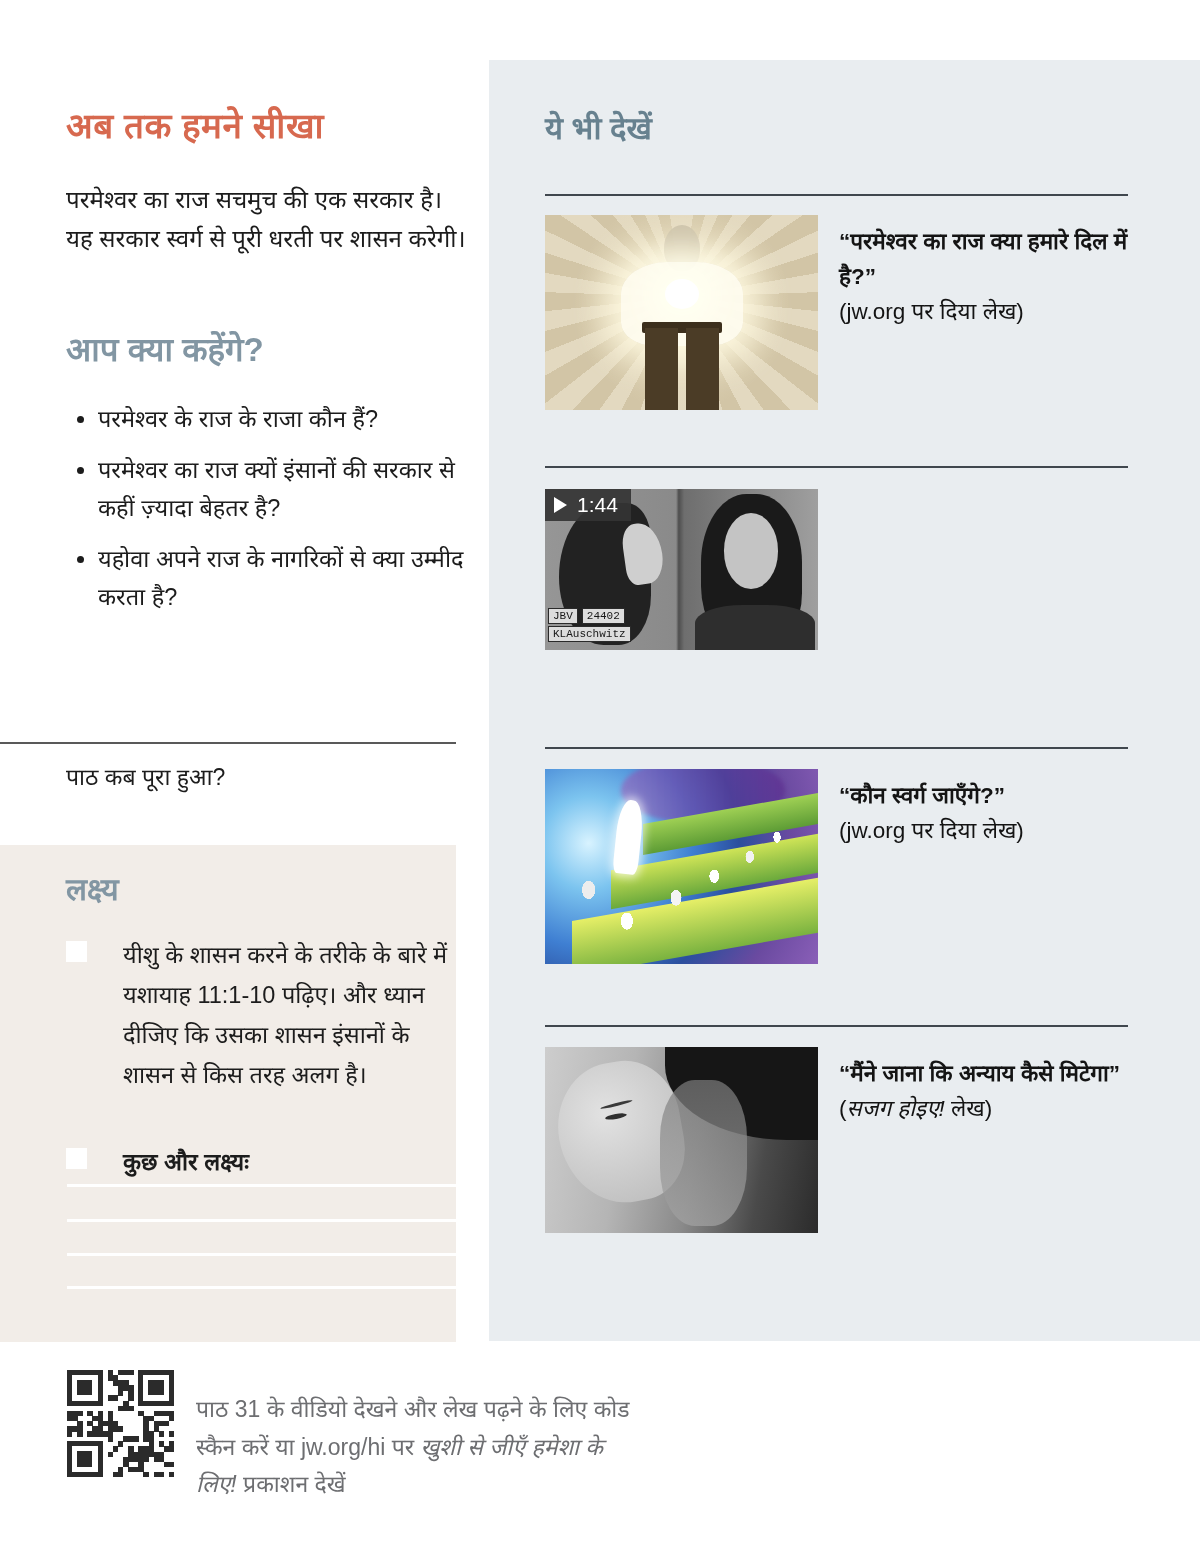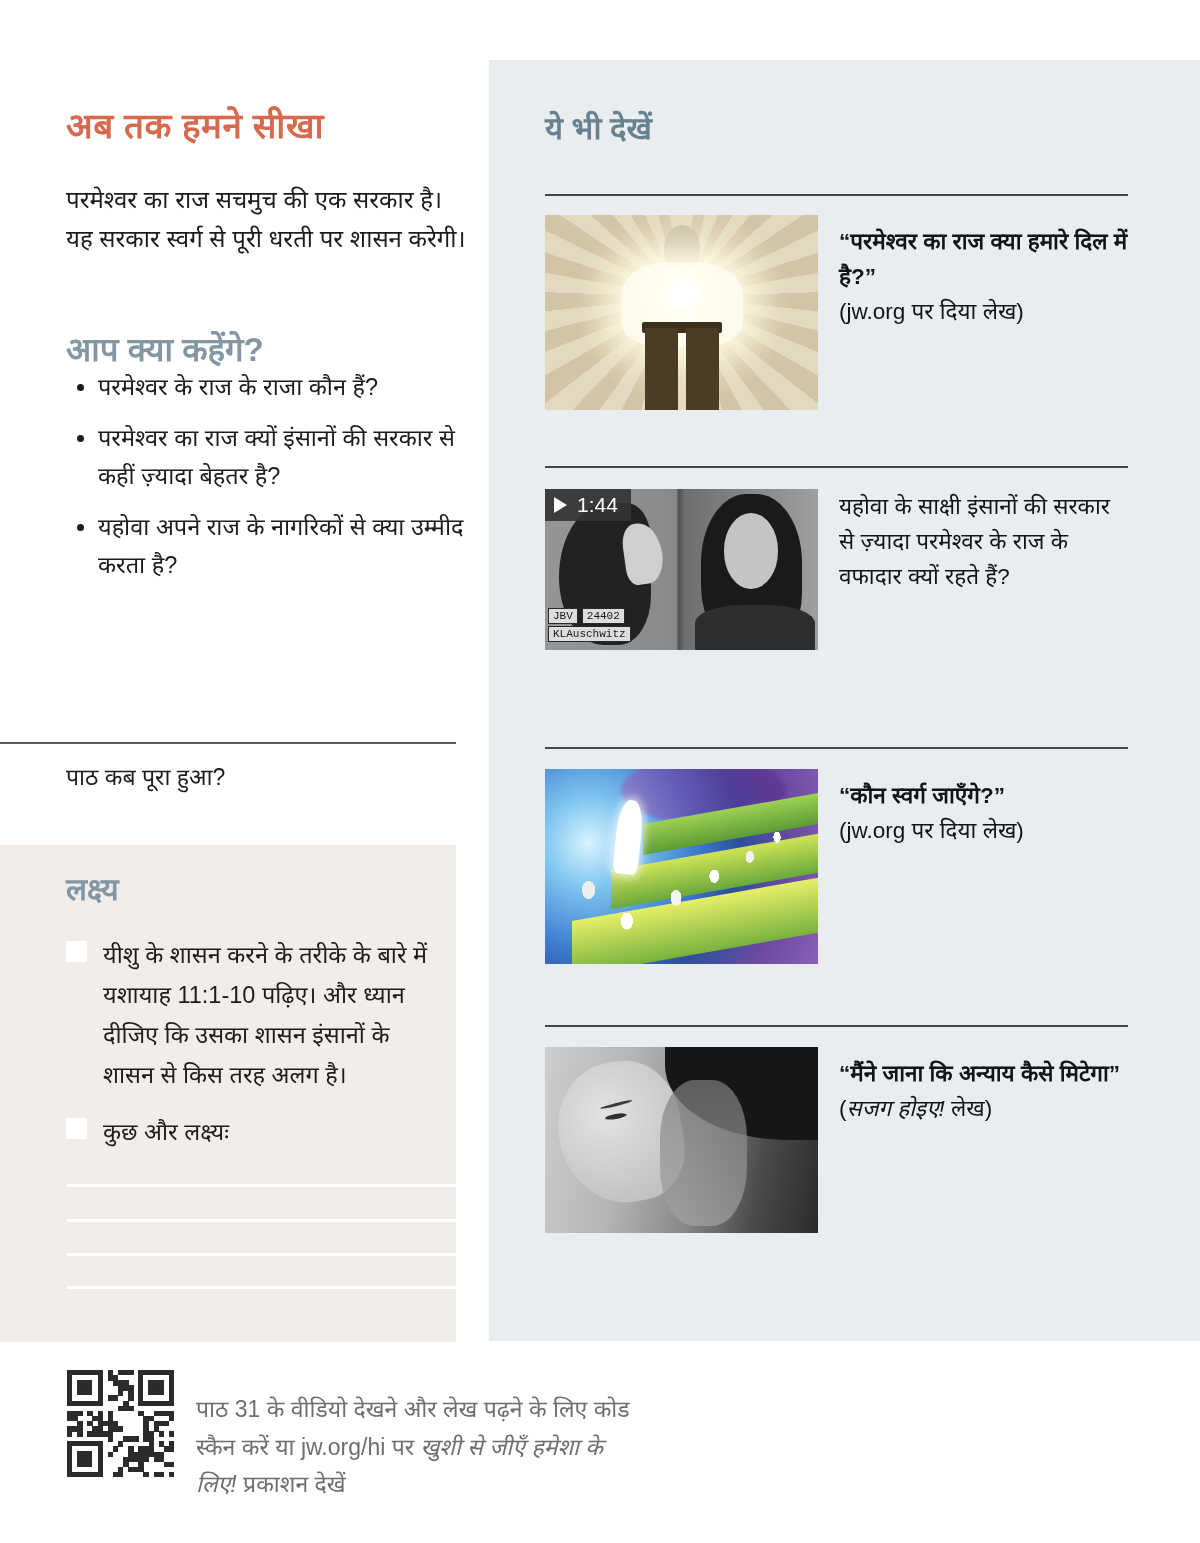--- a/index.html
+++ b/index.html
@@ -5,29 +5,29 @@
   html,body{margin:0;padding:0;}
   body{
     width:1200px;height:1543px;position:relative;background:#ffffff;
     font-family:"Liberation Sans","DejaVu Sans",sans-serif;color:#1c1c1c;
     overflow:hidden;
   }
   
   .learned-title{position:absolute;left:66px;top:101px;font-size:35px;font-weight:bold;color:#d7694f;letter-spacing:.5px;}
   .learned-text{position:absolute;left:66px;top:180px;width:404px;font-size:24px;line-height:39px;}
   .say-title{position:absolute;left:66px;top:326px;font-size:33px;font-weight:bold;color:#8296a3;}
-  .questions{position:absolute;left:66px;top:368px;width:372px;margin:0;padding:0 0 0 32px;font-size:23.5px;line-height:38px;}
+  .questions{position:absolute;left:66px;top:400px;width:372px;margin:0;padding:0 0 0 32px;font-size:23.5px;line-height:38px;}
   .questions li{margin-bottom:13px;}
   .left-divider{position:absolute;left:0;top:742px;width:456px;height:2px;background:#595959;}
   .completed-label{position:absolute;left:66px;top:760px;font-size:23px;}
   .goal-box{position:absolute;left:0;top:845px;width:456px;height:497px;background:#f2ede8;}
   .goal-title{position:absolute;left:66px;top:22px;font-size:31px;font-weight:bold;color:#8296a3;}
-  .goal-row{position:absolute;left:66px;display:flex;align-items:flex-start;}
+  .goal-row{position:absolute;left:66px;display:flex;align-items:flex-start;gap:20px;}
   .goal-row-1{top:90px;}
-  .goal-row-2{top:267px;}
+  .goal-row-2{top:297px;font-weight:bold;}
   .goal-check{flex:none;width:21px;height:21px;background:#ffffff;margin-top:6px;}
   .goal-text{margin-left:16px;width:338px;font-size:23.5px;line-height:40px;}
   .goal-line{position:absolute;left:67px;right:0;height:3px;background:#ffffff;}
   .goal-line-1{top:339px;} .goal-line-2{top:374px;} .goal-line-3{top:408px;} .goal-line-4{top:441px;}
   
   .see-panel{position:absolute;left:489px;top:60px;width:711px;height:1281px;background:#e9edf0;}
   .see-title{position:absolute;left:56px;top:46px;font-size:31px;font-weight:bold;color:#67818f;}
   .item-divider{position:absolute;left:56px;width:583px;height:2px;background:#40474e;}
   .item-row{position:absolute;left:56px;display:flex;}
   .thumb{flex:none;width:273px;position:relative;overflow:hidden;background:#cccccc;}
@@ -149,21 +149,20 @@
         <div class="plate-row">
           <span class="plate">KLAuschwitz</span>
         </div>
       </div>
       <div class="video-badge">
         <span class="play-tri"></span>
         <span>1:44</span>
       </div>
     </div>
     <div class="item-text">
-      <div>यहोवा के साक्षी इंसानों की सरकार से ज़्यादा परमेश्वर के राज के वफादार क्यों रहते हैं?</div>
     </div>
   </div>
 
   <div class="item-divider" style="top:687px;"></div>
   <div class="item-row" style="top:709px;">
     <div class="thumb thumb-3" style="height:195px;">
       <div class="t3-sky"></div>
       <div class="t3-row t3-row1"></div>
       <div class="t3-row t3-row2"></div>
       <div class="t3-row t3-row3"></div>

